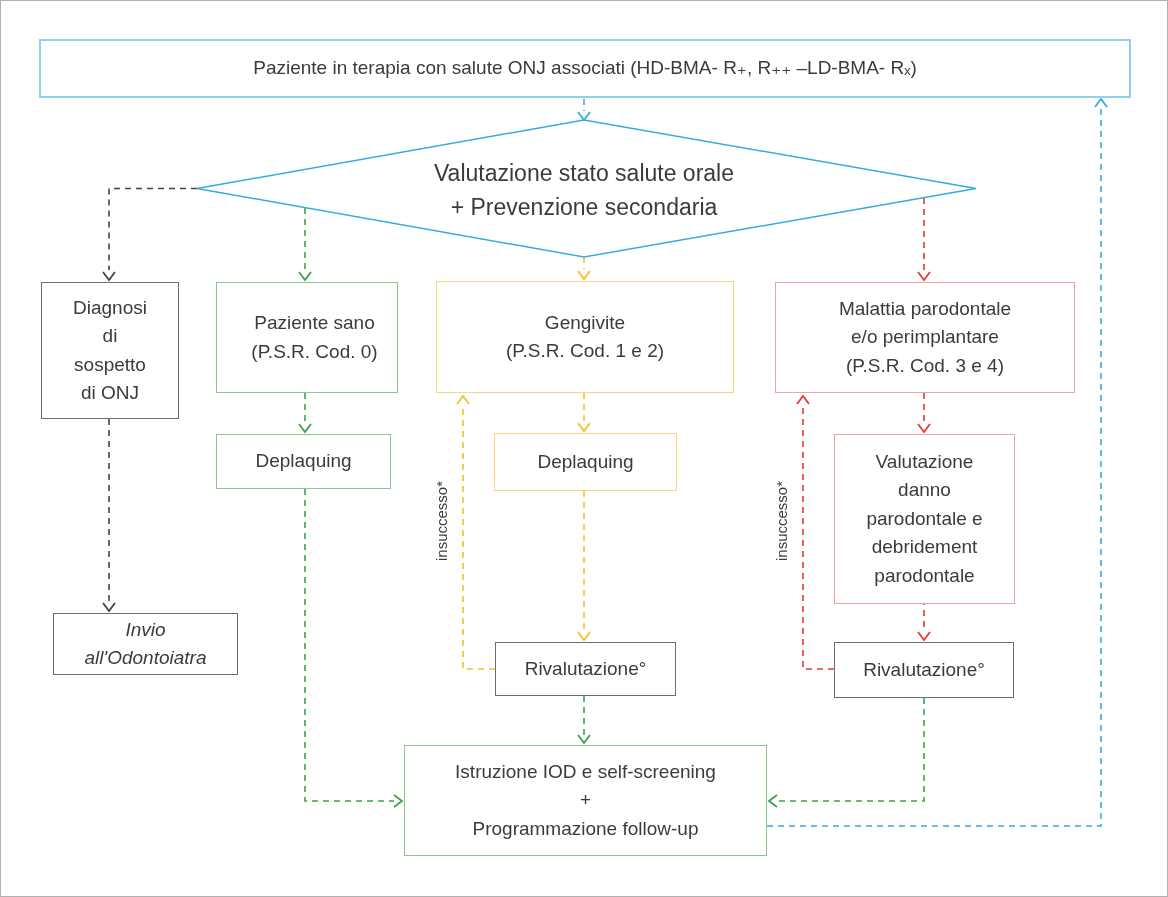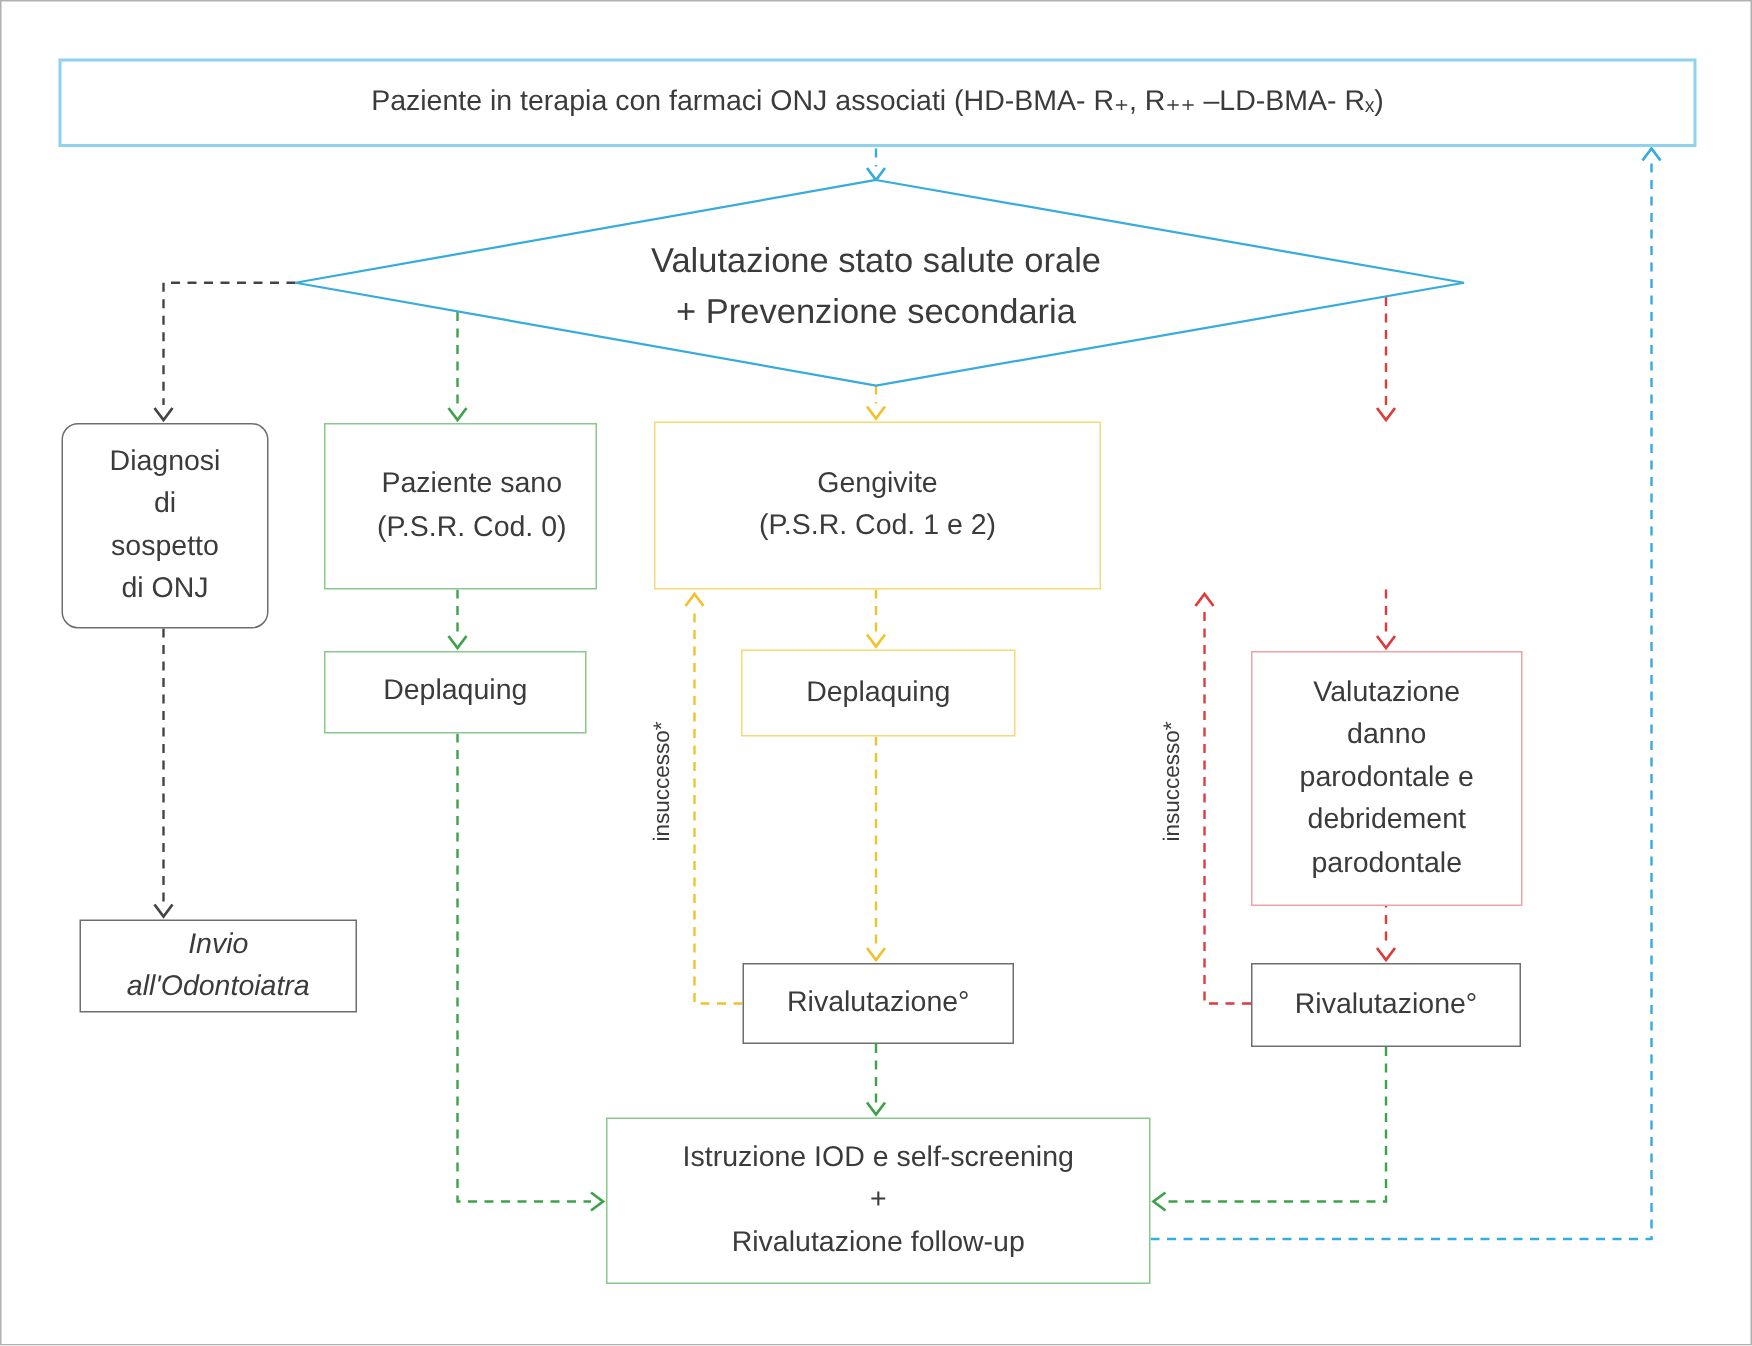--- a/index.html
+++ b/index.html
@@ -97,55 +97,58 @@
     <g class="head stroke-red">
       <path d="M917,271 L923,279 L929,271"></path>
       <path d="M917,423 L923,431 L929,423"></path>
       <path d="M917,631 L923,639 L929,631"></path>
       <path d="M796,403 L802,395 L808,403"></path>
     </g>
 
     <polygon class="diamond-shape" points="583,119 975,187.5 583,256 196,187.5"></polygon>
   </svg>
 
-  <div class="node b-topblue" style="left:38px;top:38px;width:1092px;height:59px;">Paziente in terapia con farmaci ONJ associati (HD-BMA- R₊, R₊₊ –LD-BMA- Rₓ)</div>
+  <div class="node b-topblue" style="left:38px;top:38px;width:1092px;height:59px;">Paziente in terapia con salute ONJ associati (HD-BMA- R₊, R₊₊ –LD-BMA- Rₓ)</div>
 
   <div class="diamond-label">Valutazione stato salute orale
 + Prevenzione secondaria</div>
 
-  <div class="node b-gray" style="left:40px;top:281px;width:138px;height:137px;border-radius:11px;">Diagnosi
+  <div class="node b-gray" style="left:40px;top:281px;width:138px;height:137px;">Diagnosi
 di
 sospetto
 di ONJ</div>
 
   <div class="node b-green" style="left:215px;top:281px;width:182px;height:111px;padding-left:15px;">Paziente sano
 (P.S.R. Cod. 0)</div>
 
   <div class="node b-yellow" style="left:435px;top:280px;width:298px;height:112px;">Gengivite
 (P.S.R. Cod. 1 e 2)</div>
 
+  <div class="node b-red" style="left:774px;top:281px;width:300px;height:111px;">Malattia parodontale
+e/o perimplantare
+(P.S.R. Cod. 3 e 4)</div>
 
   <div class="node b-green" style="left:215px;top:433px;width:175px;height:55px;">Deplaquing</div>
 
   <div class="node b-yellow" style="left:493px;top:432px;width:183px;height:58px;">Deplaquing</div>
 
   <div class="node b-red" style="left:833px;top:433px;width:181px;height:170px;">Valutazione
 danno
 parodontale e
 debridement
 parodontale</div>
 
   <div class="node b-gray" style="left:52px;top:612px;width:185px;height:62px;font-style:italic;">Invio
 all'Odontoiatra</div>
 
   <div class="node b-gray" style="left:494px;top:641px;width:181px;height:54px;">Rivalutazione°</div>
 
   <div class="node b-gray" style="left:833px;top:641px;width:180px;height:56px;">Rivalutazione°</div>
 
   <div class="node b-green" style="left:403px;top:744px;width:363px;height:111px;">Istruzione IOD e self-screening
 +
-Rivalutazione follow-up</div>
+Programmazione follow-up</div>
 
   <div class="edge-label" style="left:386px;top:511px;">insuccesso*</div>
 
   <div class="edge-label" style="left:726px;top:511px;">insuccesso*</div>
 
 </div>
 
 </body></html>

